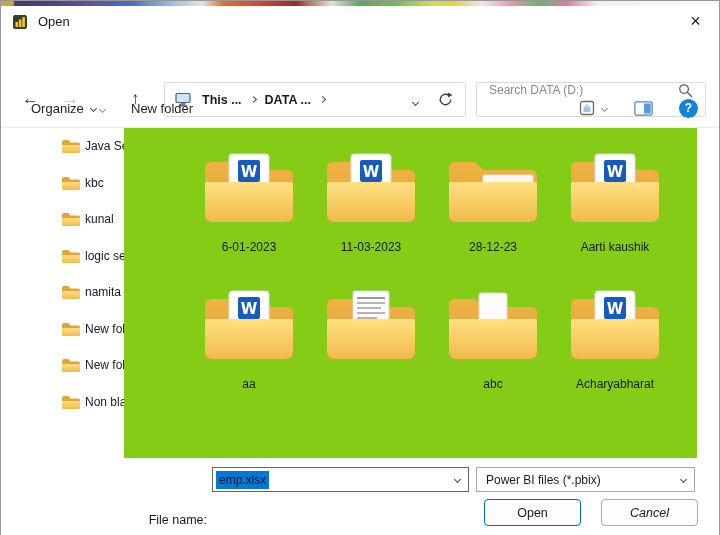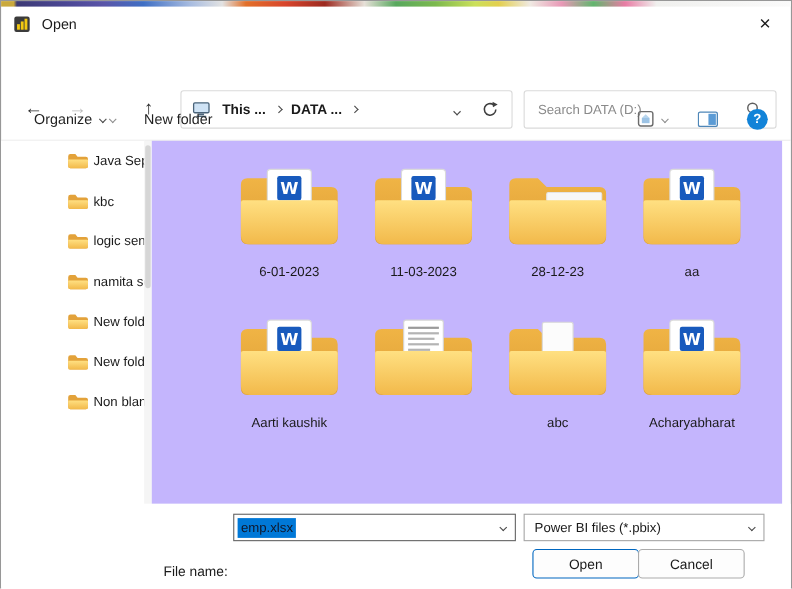--- a/index.html
+++ b/index.html
@@ -23,21 +23,21 @@
   .nav-glyph { position:absolute; top:50px; font-size:17px; color:#2b2b2b; line-height:24px; }
   .nav-glyph.fwd { color:#bdbdbd; }
   .recent-chev { position:absolute; left:99px; top:61px; }
   .address-bar { position:absolute; left:163px; top:45px; width:302px; height:35px; border:1px solid #dadada; border-radius:3px; background:#fff; display:flex; align-items:center; padding:0 8px 0 10px; }
   .crumb-icon { width:16px; height:15px; margin-right:7px; flex:0 0 auto; }
   .crumb { font-size:12.5px; white-space:nowrap; padding:0 4px;font-weight:bold; }
   .crumb-sep { margin:0 5px; }
   .addr-dropdown { margin-left:auto; padding:0 9px; }
   .refresh-btn { width:24px; height:24px; display:flex; align-items:center; justify-content:center; margin-left:6px; }
   .refresh-btn svg { width:15px; height:15px; }
-  .search-box { position:absolute; left:475px; top:45px; width:230px; height:35px; border:1px solid #dadada; border-radius:3px; background:#fff; display:flex; align-items:center; padding:0 12px; }
+  .search-box { position:absolute; left:475px; top:45px; width:230px; height:35px; border:1px solid #dadada; border-radius:3px; background:#fff; display:flex; padding:0 12px; }
   .search-text { font-size:12px; color:#8a8a8a; flex:1 1 auto; }
   .search-box svg { width:15px; height:15px; flex:0 0 auto; }
 
   
   .toolbar { position:absolute; top:88px; left:0; right:0; height:39px; border-bottom:1px solid #ececec; }
   .tb-btn { position:absolute; top:0; height:38px; display:flex; align-items:center; font-size:13px; color:#1f1f1f; }
   .tb-organize { left:30px; }
   .tb-organize .caret { margin-left:7px; }
   .tb-newfolder { left:130px; }
   .tb-view { left:578px; }
@@ -51,36 +51,36 @@
   
   .sidebar { position:absolute; left:0; top:127px; width:131px; height:330px; overflow:hidden; background:#fff; }
   .side-item { position:relative; height:36.5px; display:flex; align-items:center; padding-left:58px; }
   .side-item .expand { position:absolute; left:38px; }
   .sfolder { position:absolute; left:60px; width:20px; height:16px; }
   .slabel { margin-left:26px; font-size:12px; white-space:nowrap; overflow:hidden; }
 
   .v-scrollbar { position:absolute; left:130px; top:127px; width:7px; height:330px; background:#f5f5f5; }
   .v-scrollbar .thumb { position:absolute; left:1px; top:4px; width:5px; height:130px; background:#d6d6d6; border-radius:3px; }
 
-  .files { position:absolute; left:137px; top:127px; width:573px; height:330px; overflow:hidden; background:#c4b5fd; }
+  .files { position:absolute; left:123px; top:127px; width:573px; height:330px; overflow:hidden; background:#84cc16; }
   .files-grid { display:grid; grid-template-columns:repeat(4,122px); grid-auto-rows:137px; padding:22px 0 0 64px; }
   .tile { width:122px; display:flex; flex-direction:column; align-items:center; }
   .tile-icon { width:96px; height:80px; flex:0 0 auto; }
   .tile-label { margin-top:9px; font-size:12px; text-align:center; max-width:116px; line-height:1.35; word-wrap:break-word; }
 
   
   .footer { position:absolute; left:0; right:0; top:457px; height:78px; background:#fff; }
   .fn-label { position:absolute; left:140px; top:10px; width:66px; text-align:right; font-size:12.5px; line-height:25px;margin-top:40px; }
   .fn-combo { position:absolute; left:211px; top:9px; width:257px; height:25px; border:1px solid #636363; background:#fff; display:flex; align-items:center; padding-left:3px; }
   .fn-value { background:#0078d7; color:#0f172a; font-size:12px; padding:2px 3px; }
   .ft-combo { position:absolute; left:475px; top:9px; width:219px; height:25px; border:1px solid #a6a6a6; background:#fff; display:flex; align-items:center; padding-left:9px; font-size:12px; }
   .combo-arrow { margin-left:auto; width:22px; display:flex; justify-content:center; }
   .btn { position:absolute; top:41px; width:97px; height:27px; border-radius:4px; background:#fdfdfd; font-size:12.5px; text-align:center; }
   .btn.open { left:483px; border:1px solid #0067c0; }
-  .btn.cancel { left:579px; border:1px solid #ababab; }
+  .btn.cancel { left:600px; border:1px solid #ababab;font-style:italic; }
 
   
   .chev { display:inline-block; width:6px; height:6px; border-right:1.4px solid #4a4a4a; border-bottom:1.4px solid #4a4a4a; }
   .chev.right { transform:rotate(-45deg); }
   .chev.down { transform:rotate(45deg); }
   .chev.sm { width:5px; height:5px; }
   .chev.gray { border-color:#909090; }
 </style>
 </head>
 <body>
@@ -243,20 +243,26 @@
     <div class="side-item">
       <svg class="sfolder">
           <use href="#sym-folder-small"></use>
         </svg>
       <span class="slabel">kbc</span>
     </div>
     <div class="side-item">
       <svg class="sfolder">
           <use href="#sym-folder-small"></use>
         </svg>
+      <span class="slabel">kunal</span>
+    </div>
+    <div class="side-item">
+      <svg class="sfolder">
+          <use href="#sym-folder-small"></use>
+        </svg>
       <span class="slabel">logic sendbac</span>
     </div>
     <div class="side-item">
       <svg class="sfolder">
           <use href="#sym-folder-small"></use>
         </svg>
       <span class="slabel">namita set 2</span>
     </div>
     <div class="side-item">
       <svg class="sfolder">
@@ -299,27 +305,27 @@
       <div class="tile">
         <svg class="tile-icon">
             <use href="#sym-folder-plain"></use>
           </svg>
         <div class="tile-label">28-12-23</div>
       </div>
       <div class="tile">
         <svg class="tile-icon">
             <use href="#sym-folder-word"></use>
           </svg>
+        <div class="tile-label">Aarti kaushik</div>
+      </div>
+      <div class="tile">
+        <svg class="tile-icon">
+            <use href="#sym-folder-word"></use>
+          </svg>
         <div class="tile-label">aa</div>
-      </div>
-      <div class="tile">
-        <svg class="tile-icon">
-            <use href="#sym-folder-word"></use>
-          </svg>
-        <div class="tile-label">Aarti kaushik</div>
       </div>
       <div class="tile">
         <svg class="tile-icon">
             <use href="#sym-folder-textdoc"></use>
           </svg>
       </div>
       <div class="tile">
         <svg class="tile-icon">
             <use href="#sym-folder-paper"></use>
           </svg>

